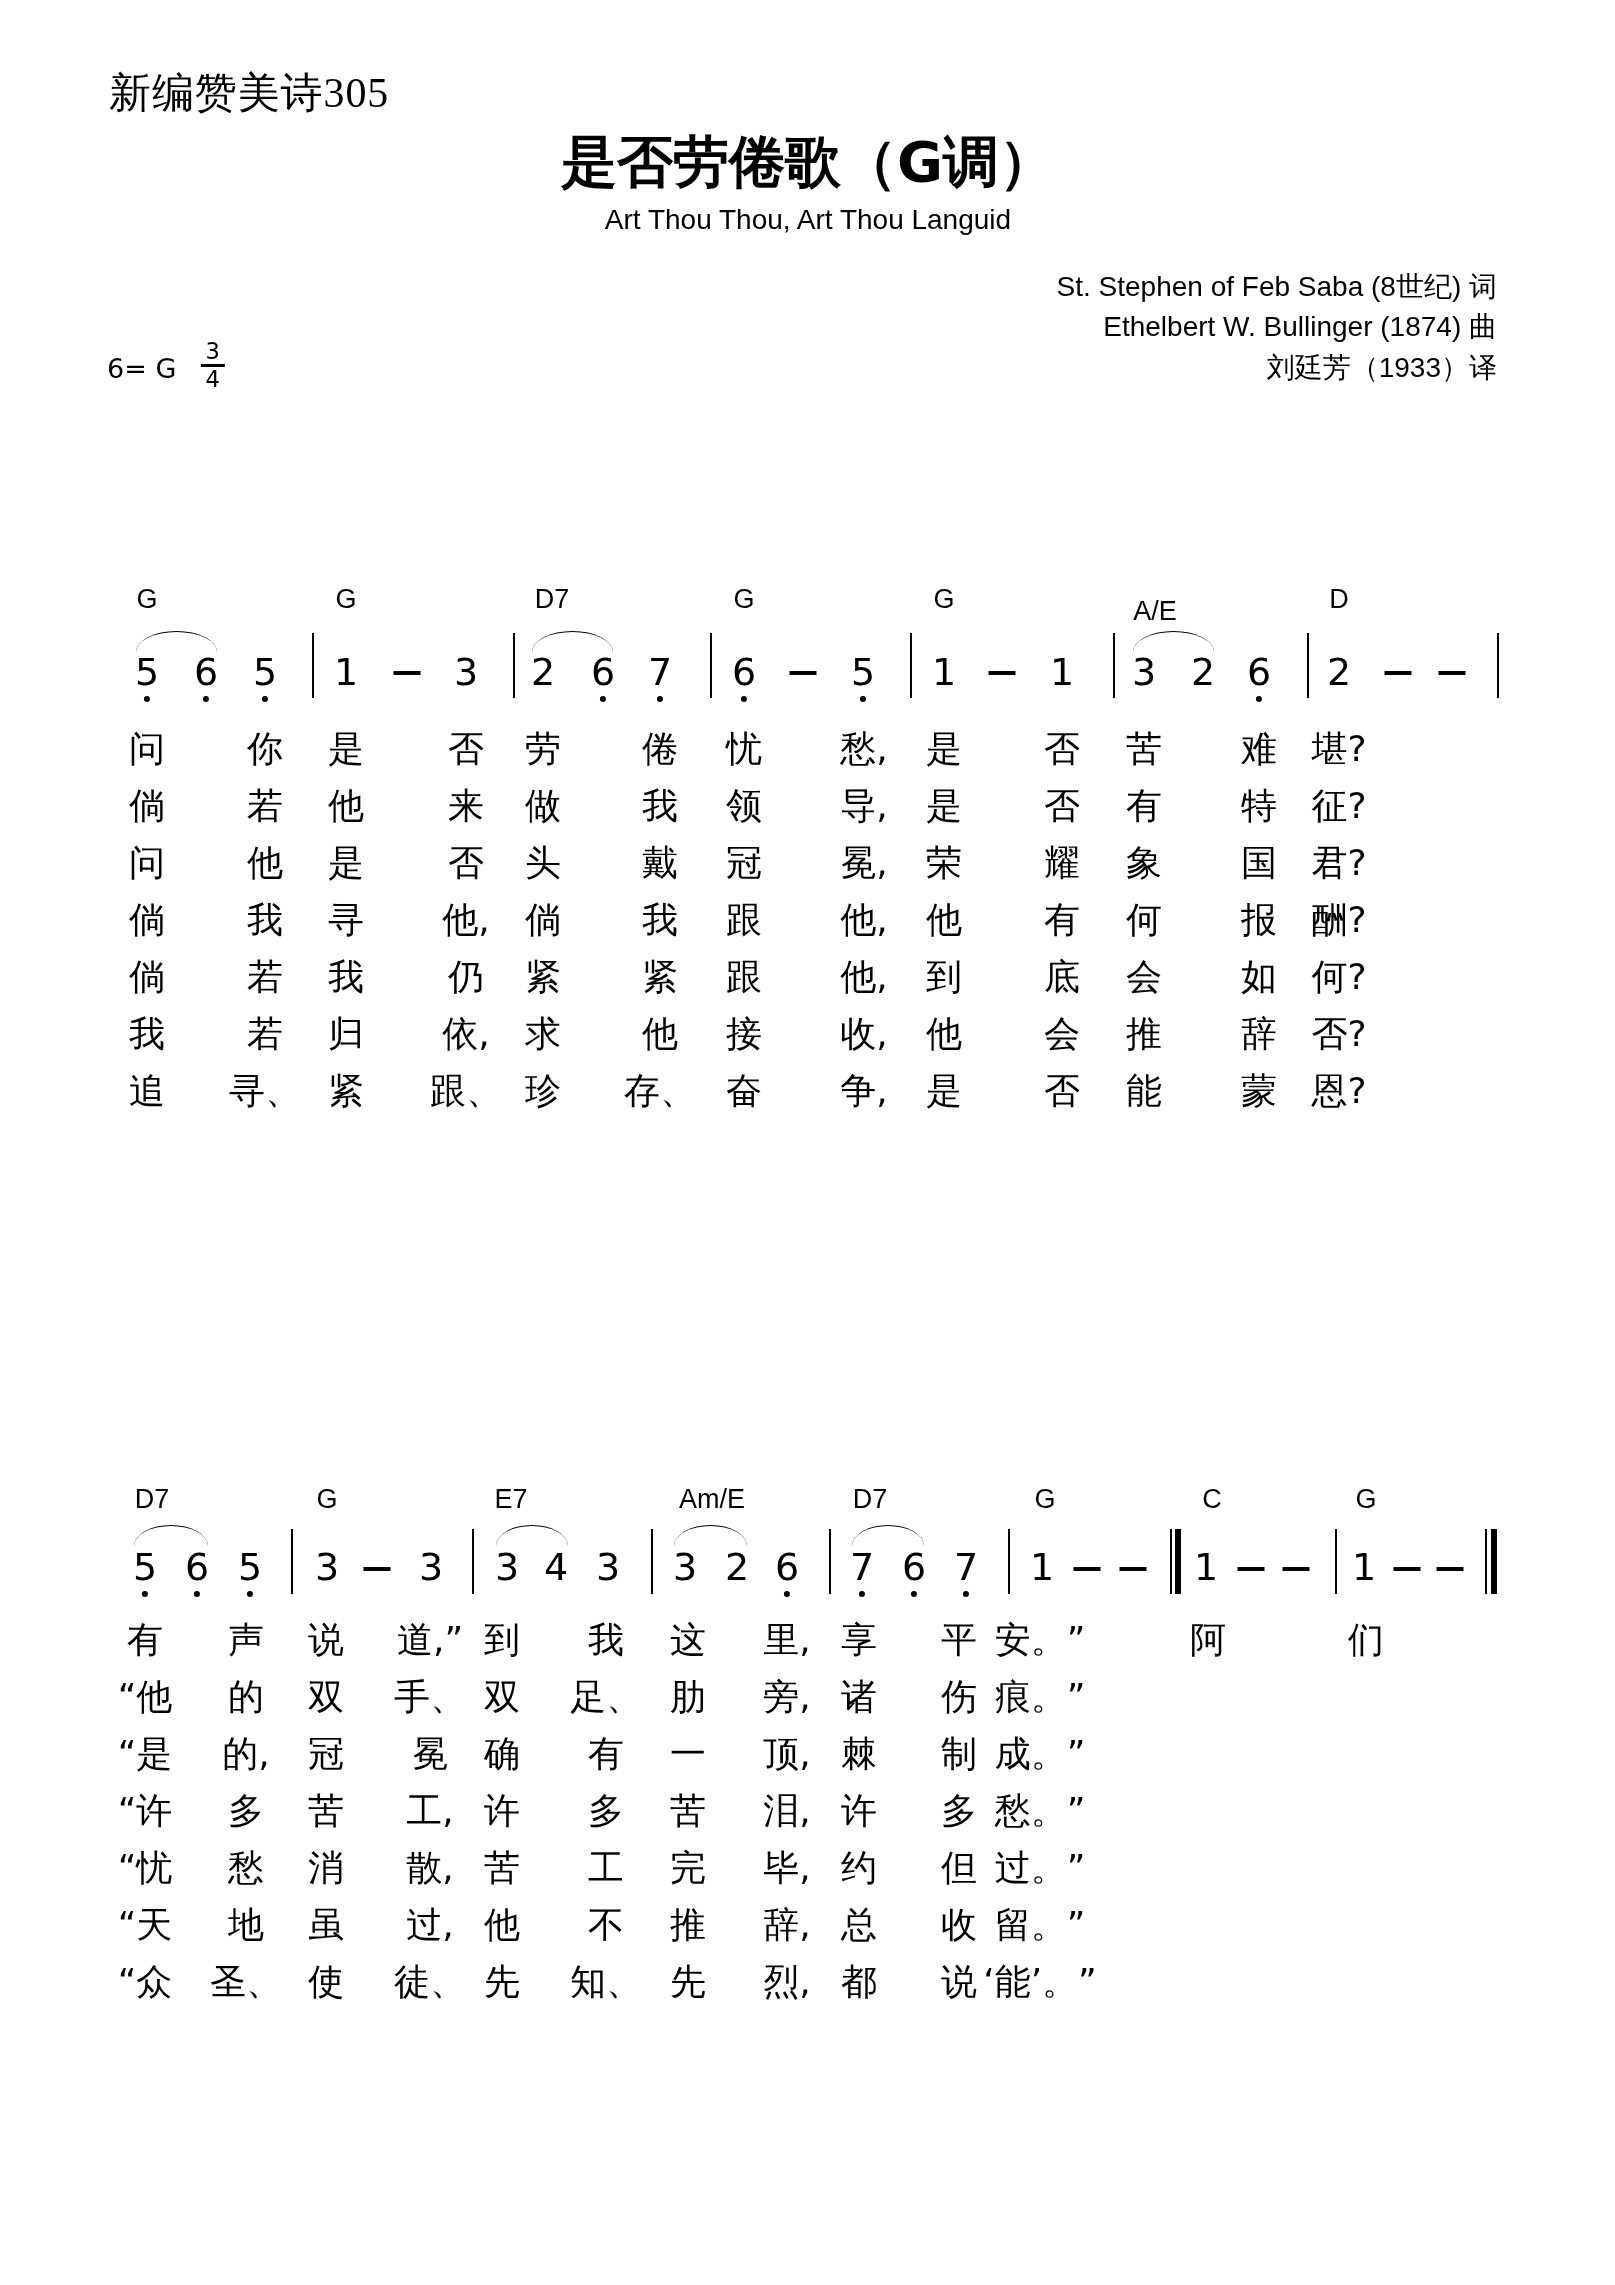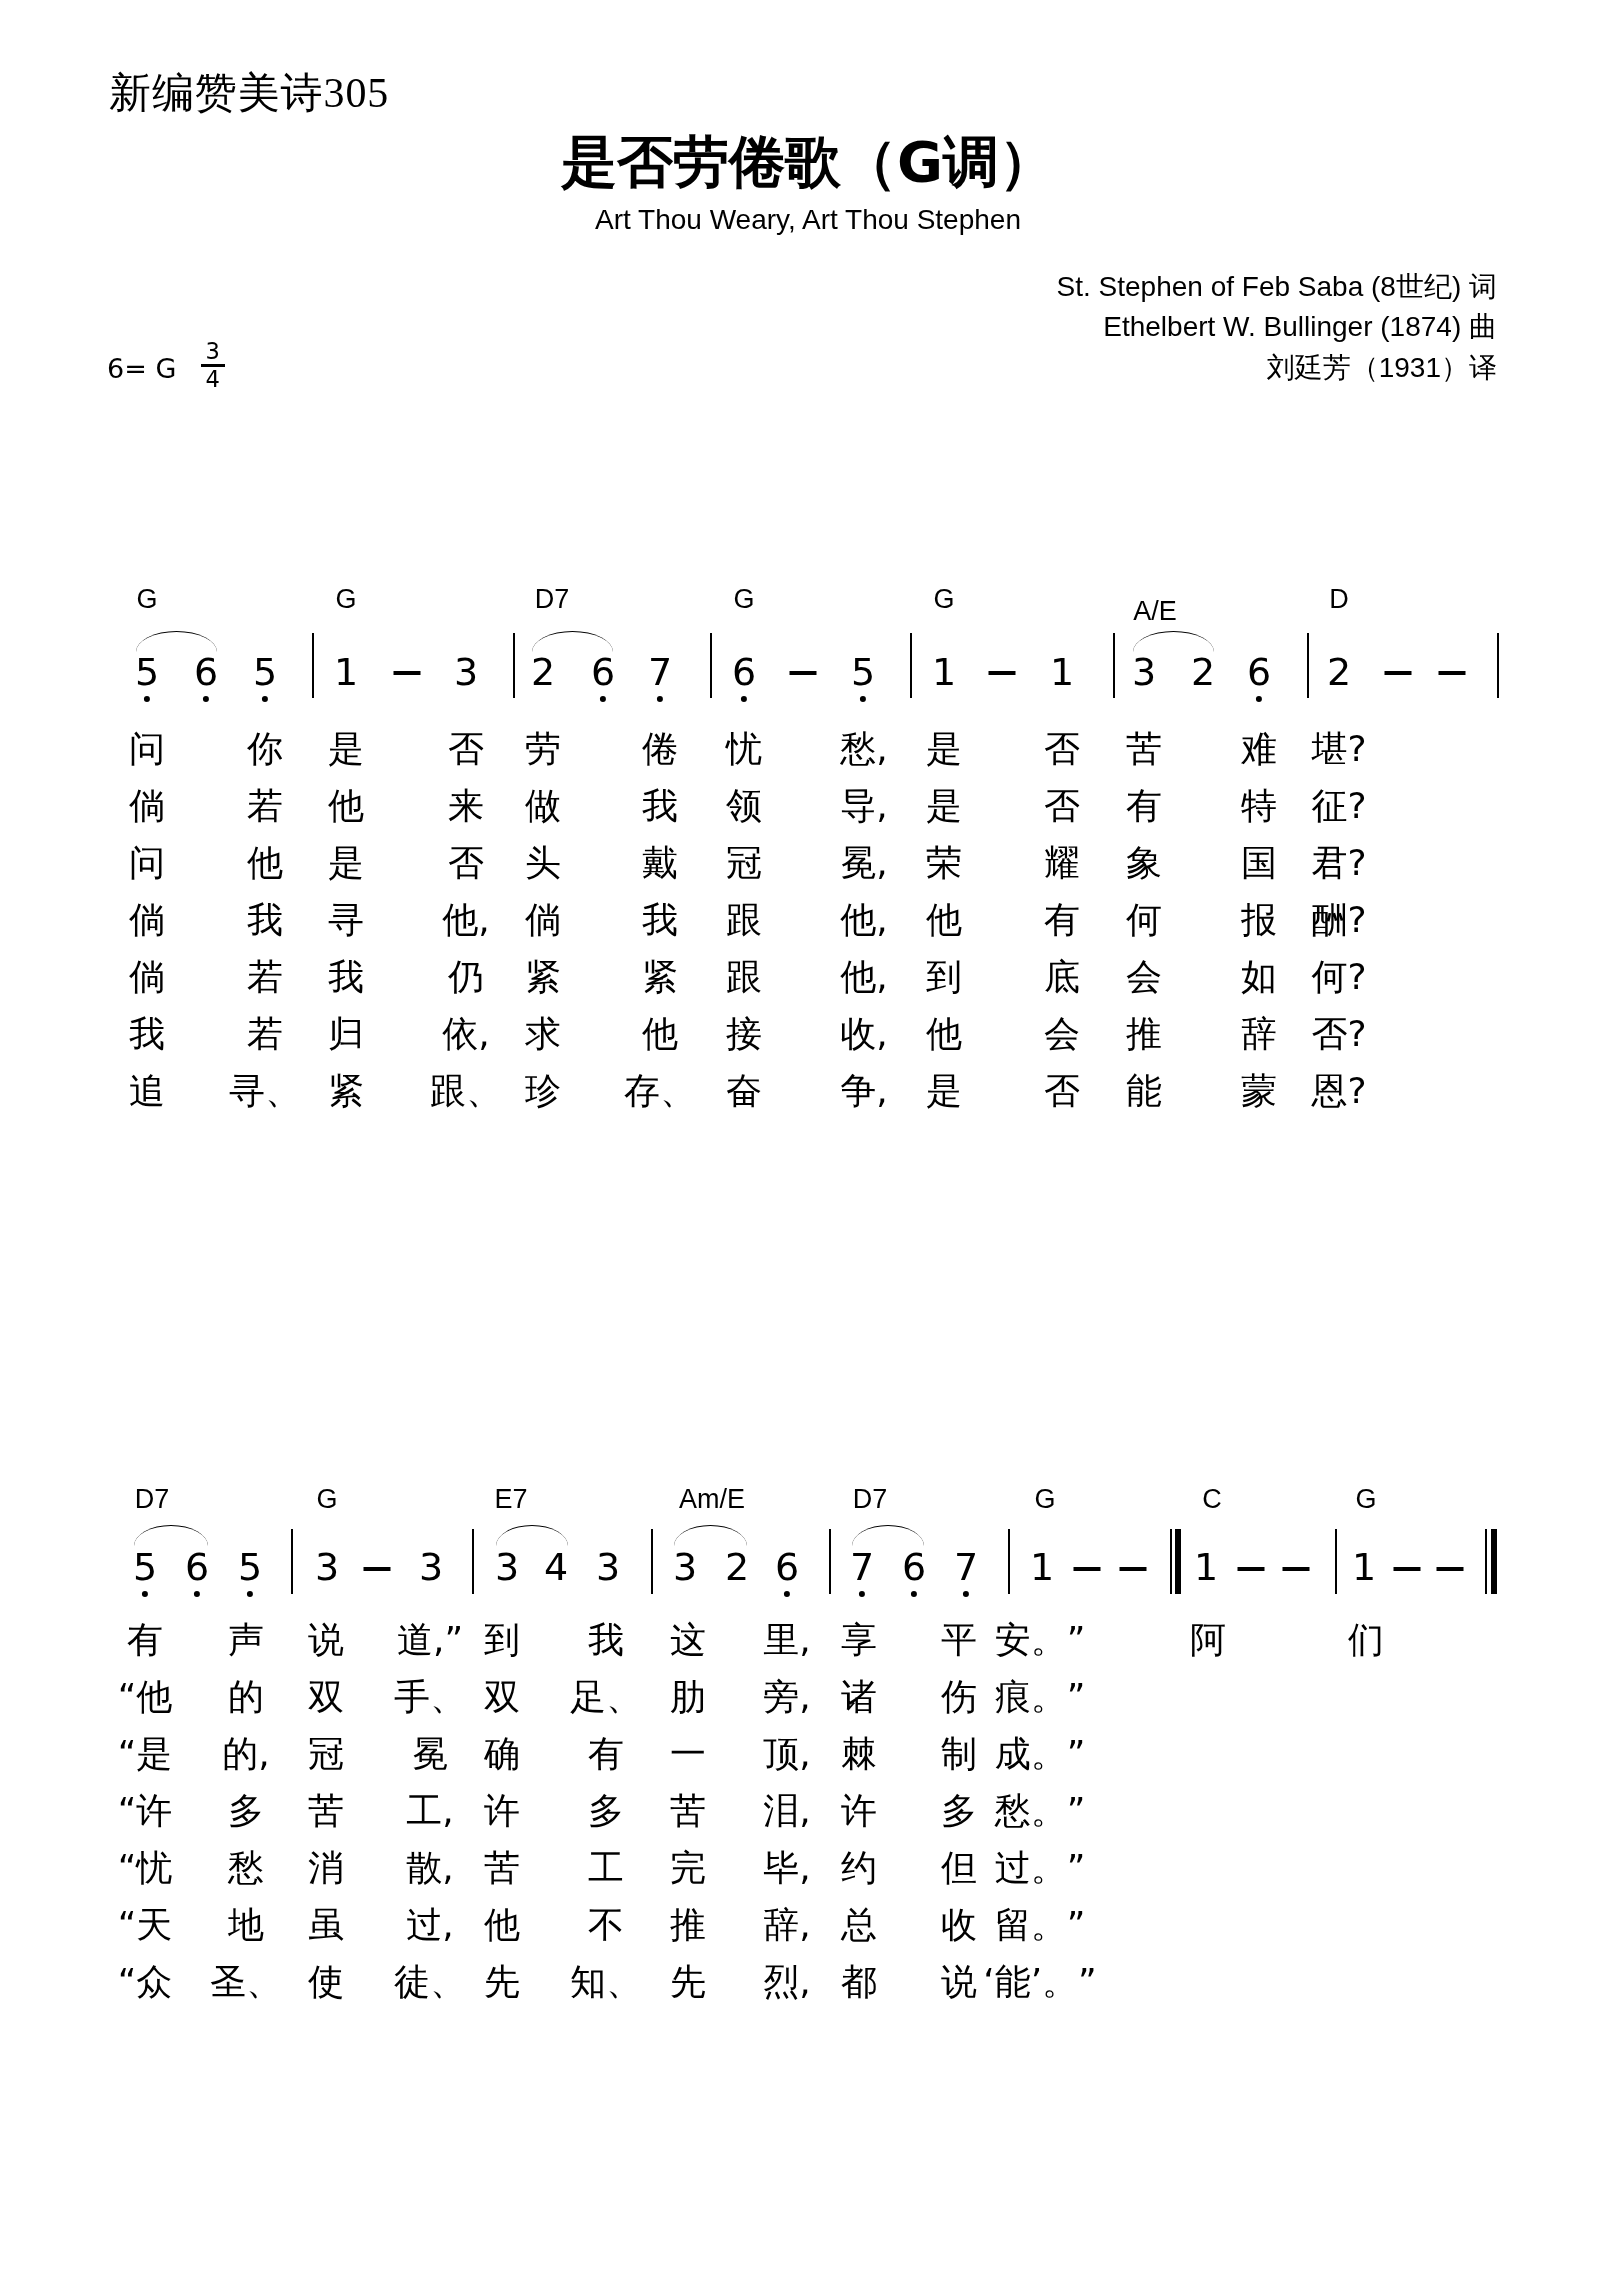--- a/index.html
+++ b/index.html
@@ -19,24 +19,24 @@
   .barline { position:absolute; width:1.8px; background:#000; }
   .barline.thick { width:6.3px; }
   .slur { position:absolute; height:20px; border-top:1.8px solid #000; border-radius:50% 50% 0 0 / 100% 100% 0 0; }
   .lyric { font-family:"DejaVu Sans",sans-serif; font-size:36px; transform:translateX(-50%); line-height:40px; }
 </style>
 </head>
 <body>
 
 <div class="abs hymnal">新编赞美诗305</div>
 <div class="abs title">是否劳倦歌（G调）</div>
-<div class="abs subtitle">Art Thou Weary, Art Thou Stephen</div>
+<div class="abs subtitle">Art Thou Thou, Art Thou Languid</div>
 <div class="abs credit" style="top:268px">St. Stephen of Feb Saba (8世纪) 词</div>
 <div class="abs credit" style="top:308px">Ethelbert W. Bullinger (1874) 曲</div>
-<div class="abs credit" style="top:349px">刘廷芳（1931）译</div>
+<div class="abs credit" style="top:349px">刘廷芳（1933）译</div>
 
 <div class="abs key">6=  G</div>
 <div class="timesig">
   <div>3</div>
   <div class="bar"></div>
   <div>4</div>
 </div>
 
 <div id="system-0">
     <div class="abs chord" style="left: 147px; top: 584px;">G</div>

